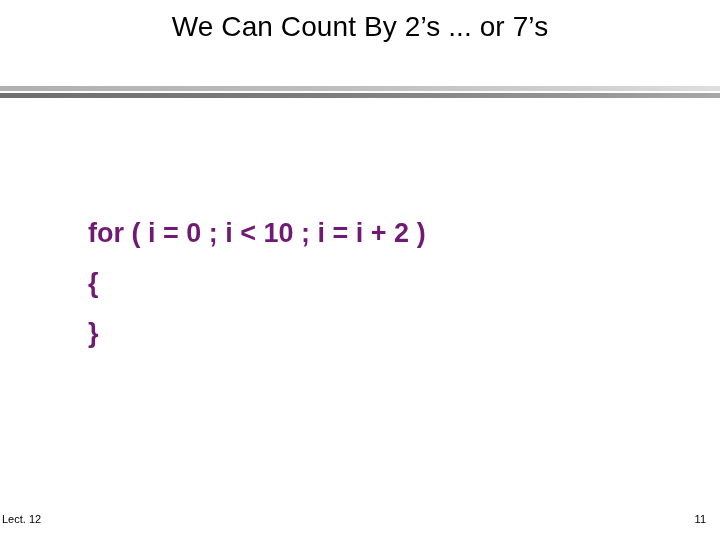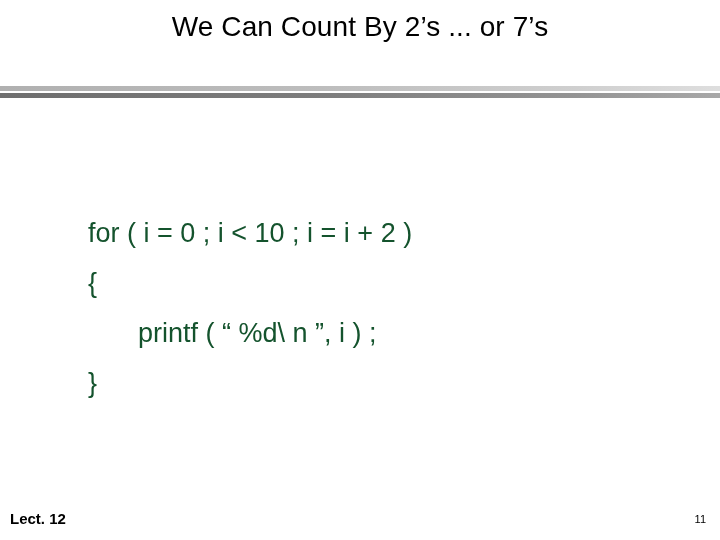--- a/index.html
+++ b/index.html
@@ -65,38 +65,37 @@
   
   .code-block {
     position: absolute;
     top: 208px;
     left: 88px;
     width: 580px;
   }
   .code-line {
     font-size: 27px;
     line-height: 50px;
-    font-weight: 400;
+    font-weight: 700;
     white-space: pre;
-    color: #14532d;
+    color: #701a75;
   }
   .code-line.indent-1 {
     padding-left: 50px;
   }
 
   
   .footer-left {
     position: absolute;
-    left: 10px;
+    left: 2px;
     top: 512px;
-    font-size: 15px;
+    font-size: 11px;
     line-height: 14px;
     white-space: pre;
     color: #000000;
-    font-weight: bold;
   }
   .footer-right {
     position: absolute;
     right: 14px;
     top: 512px;
     font-size: 11px;
     line-height: 14px;
     white-space: pre;
     color: #000000;
   }
@@ -110,21 +109,20 @@
     <div class="title-line">We Can Count By 2’s ... or 7’s</div>
   </div>
 
   <div class="divider bar-top"></div>
   <div class="divider bar-gap"></div>
   <div class="divider bar-bottom"></div>
 
   <div class="code-block">
     <div class="code-line">for ( i = 0 ; i &lt; 10 ; i = i + 2 )</div>
     <div class="code-line">{</div>
-    <div class="code-line indent-1">printf ( “ %d\ n ”, i ) ;</div>
     <div class="code-line">}</div>
   </div>
 
   <div class="footer-left">Lect. 12</div>
 
   <div class="footer-right">11</div>
 
 </div>
 
 </body></html>

